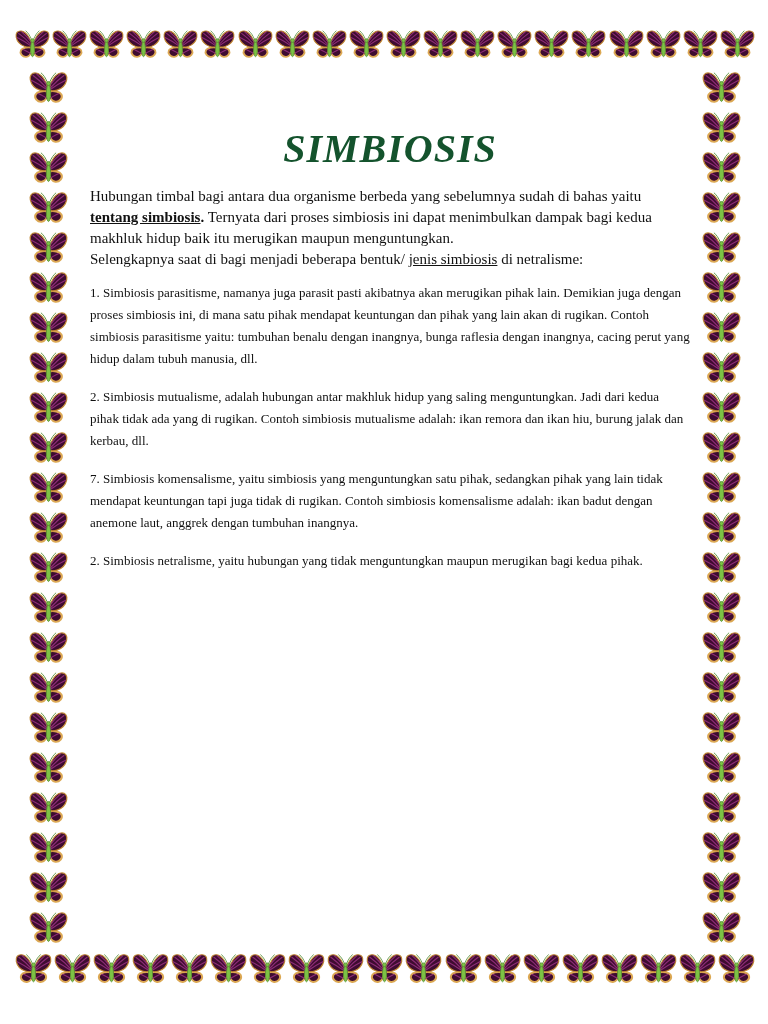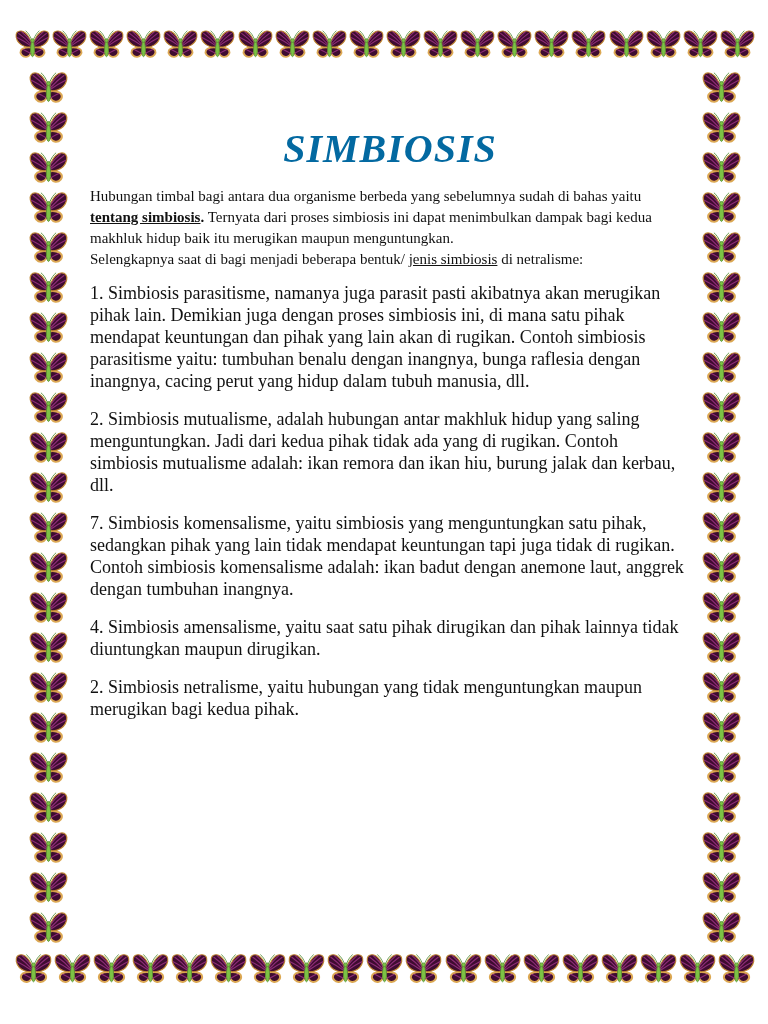--- a/index.html
+++ b/index.html
@@ -40,34 +40,34 @@
     position:absolute;left:90px;top:126px;width:600px;
   }
   .doc-title{
     margin:0 0 14px 0;
     text-align:center;
     font-size:40px;
     font-weight:bold;
     font-style:italic;
     letter-spacing:1px;
     line-height:1.15;
-    color:#0369a1;
+    color:#14532d;
   }
   .intro p{
     margin:0;
     font-size:15px;
     line-height:21px;
   }
   .intro{margin-bottom:12px;}
   .bold-underline{font-weight:bold;margin-top:21px;}
   .bold-underline .ul{text-decoration:underline;}
   .underline{text-decoration:underline;text-align:right;}
   .doc-paragraph{
     margin:0 0 16px 0;
-    font-size:18px;
+    font-size:13px;
     line-height:22px;
   }
 </style>
 </head>
 <body>
 
 <svg width="0" height="0" style="position:absolute" aria-hidden="true">
   <symbol id="bf" viewBox="0 0 48 42">
 
     <path d="M22.5 14 C20.5 9 18 5.5 15.5 3.5" fill="none" stroke="var(--bf-body-green-dark)" stroke-width="1" stroke-linecap="round"></path>
@@ -359,17 +359,16 @@
     <h1 class="doc-title">SIMBIOSIS</h1>
 
     <div class="intro">
       <p><span>Hubungan timbal bagi antara dua organisme berbeda yang sebelumnya sudah di bahas yaitu </span><span class="bold-underline"><span class="ul">tentang simbiosis</span><span>.</span></span><span> Ternyata dari proses simbiosis ini dapat menimbulkan dampak bagi kedua makhluk hidup baik itu merugikan maupun menguntungkan.</span></p>
       <p><span>Selengkapnya saat di bagi menjadi beberapa bentuk/ </span><span class="underline">jenis simbiosis</span><span> di netralisme:</span></p>
     </div>
 
     <p class="doc-paragraph">1. Simbiosis parasitisme, namanya juga parasit pasti akibatnya akan merugikan pihak lain. Demikian juga dengan proses simbiosis ini, di mana satu pihak mendapat keuntungan dan pihak yang lain akan di rugikan. Contoh simbiosis parasitisme yaitu: tumbuhan benalu dengan inangnya, bunga raflesia dengan inangnya, cacing perut yang hidup dalam tubuh manusia, dll.</p>
     <p class="doc-paragraph">2. Simbiosis mutualisme, adalah hubungan antar makhluk hidup yang saling menguntungkan. Jadi dari kedua pihak tidak ada yang di rugikan. Contoh simbiosis mutualisme adalah: ikan remora dan ikan hiu, burung jalak dan kerbau, dll.</p>
     <p class="doc-paragraph">7. Simbiosis komensalisme, yaitu simbiosis yang menguntungkan satu pihak, sedangkan pihak yang lain tidak mendapat keuntungan tapi juga tidak di rugikan. Contoh simbiosis komensalisme adalah: ikan badut dengan anemone laut, anggrek dengan tumbuhan inangnya.</p>
-    <p class="doc-paragraph">4. Simbiosis amensalisme, yaitu saat satu pihak dirugikan dan pihak lainnya tidak diuntungkan maupun dirugikan.</p>
     <p class="doc-paragraph">2. Simbiosis netralisme, yaitu hubungan yang tidak menguntungkan maupun merugikan bagi kedua pihak.</p>
   </div>
 
 </div>
 
 </body></html>

